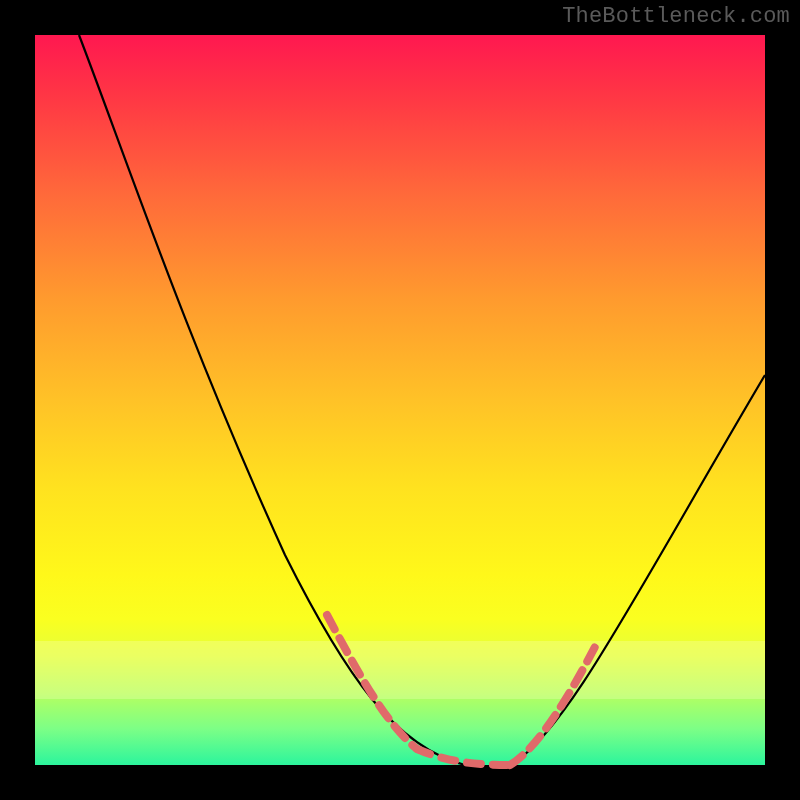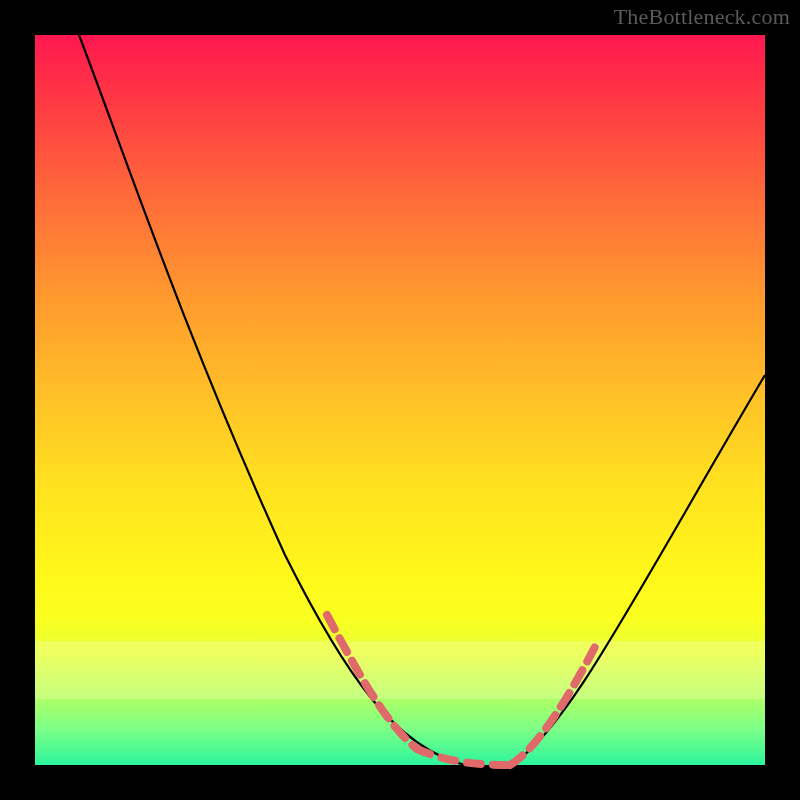--- a/index.html
+++ b/index.html
@@ -54,21 +54,21 @@
     top: 35px;
     width: 730px;
     height: 730px;
     overflow: visible;
   }
   .watermark {
     position: absolute;
     top: 4px;
     right: 10px;
     color: #5a5a5a;
-    font-family: Liberation Serif, serif;
+    font-family: Liberation Mono, monospace;
     font-size: 22px;
     letter-spacing: 0.2px;
     user-select: none;
   }
 </style>
 </head>
 <body>
 
 <div class="frame">
 

